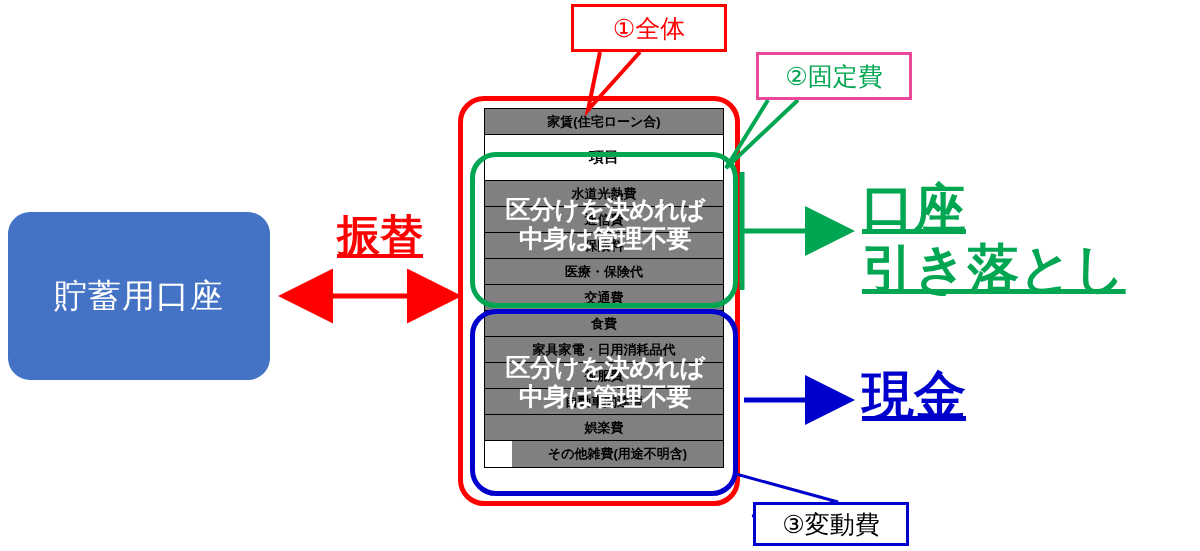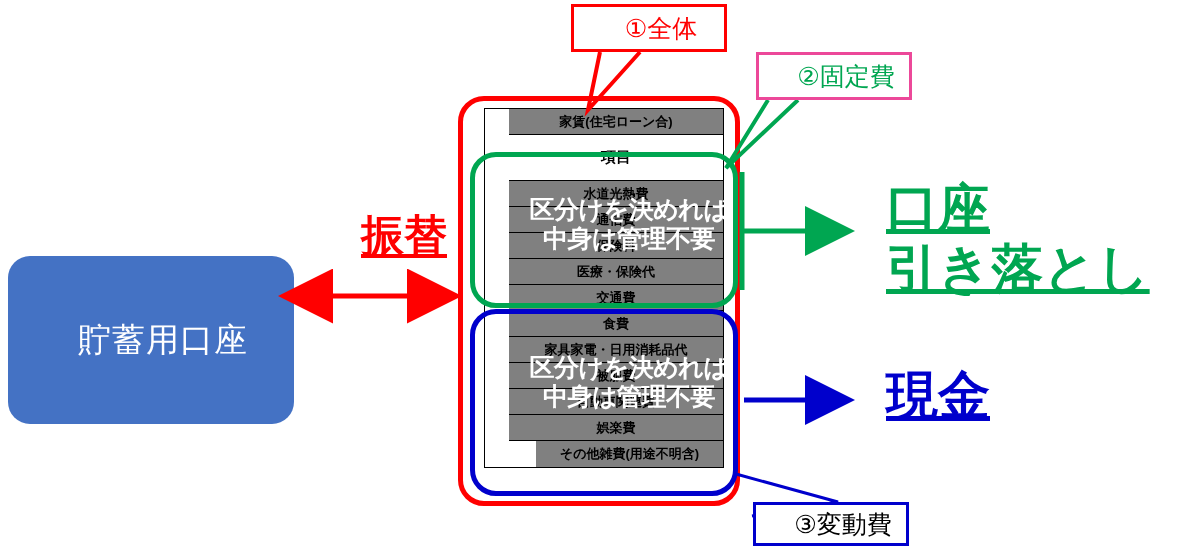--- a/index.html
+++ b/index.html
@@ -9,34 +9,33 @@
     background: #ffffff;
   }
   #canvas {
     position: relative;
     width: 1200px;
     height: 551px;
     background: #ffffff;
     font-family: "Liberation Sans", "DejaVu Sans", sans-serif;
     overflow: hidden;
   }
-  .abs { position: absolute; padding-left: 24px; }
+  .abs { position: absolute; }
 
   
   #savings-box {
     left: 8px;
     top: 212px;
     width: 262px;
     height: 168px;
     background: #4472C4;
     border-radius: 22px;
     display: flex;
     align-items: center;
     justify-content: center;
-    margin-top: 44px;
   }
   #savings-box .label {
     color: #ffffff;
     font-size: 33px;
     letter-spacing: 1px;
     white-space: nowrap;
   }
 
   
   #transfer-label {

